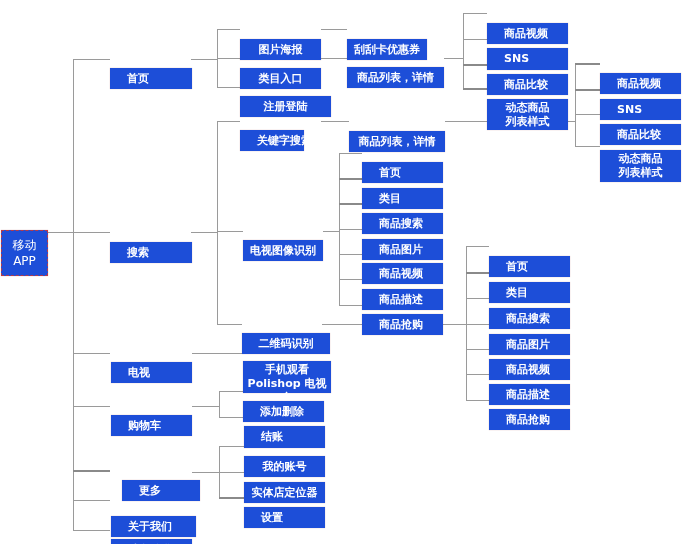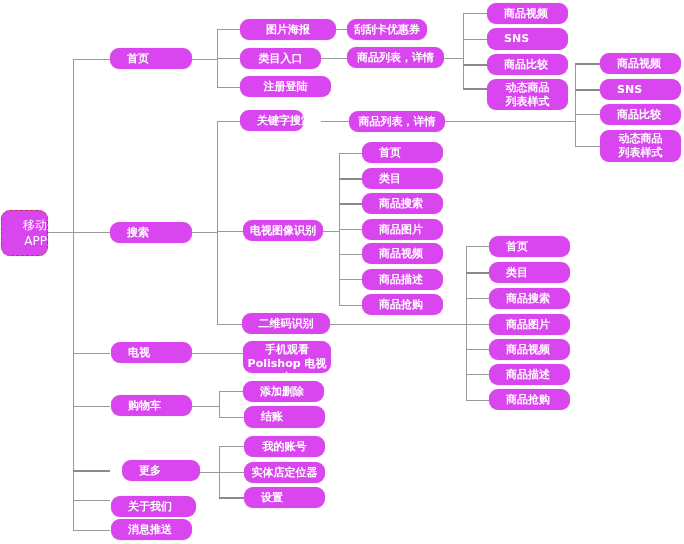--- a/index.html
+++ b/index.html
@@ -1,25 +1,25 @@
 <!DOCTYPE html>
 <html><head>
 <meta charset="utf-8">
 <style>
   html, body { margin: 0; padding: 0; background: #ffffff; }
   body { width: 684px; height: 544px; position: relative; overflow: hidden;
          font-family: "DejaVu Sans", "Liberation Sans", sans-serif; }
-  .node { position: absolute; background: #d946ef; color: #ffffff; border-radius: 9px;
+  .node { position: absolute; background: #1d4ed8; color: #ffffff; border-radius: 0;
           font-size: 11px; font-weight: bold; line-height: 21px; height: 21px;
           padding-left: 17px; box-sizing: border-box; white-space: nowrap;
-          box-shadow: 0 0 1px rgba(160,40,50,0.35); cursor: pointer; }
+          box-shadow: 0 0 1px rgba(160,40,50,0.35); cursor: pointer; margin-top: 20px; }
   .node.center { padding-left: 0; text-align: center; }
   .node.two { height: 31px; line-height: 14px; padding-top: 2px; white-space: pre-line; text-align: center; padding-left: 0; }
   .node.root { font-weight: normal; font-size: 12px; line-height: 16px; padding: 6px 0 0 0;
-               text-align: right; white-space: pre-line; border: 1px dashed #b83a47; }
+               text-align: center; white-space: pre-line; border: 1px dashed #b83a47; }
   .h { position: absolute; height: 1px; background: #9a9a9a; }
   .v { position: absolute; width: 1px; background: #9a9a9a; }
   .h.dk { height: 2px; background: #8a8a8a; }
 </style>
 </head>
 <body>
 
 <div>
 
   <div class="h" style="left:48px;top:232px;width:62px"></div>
@@ -93,21 +93,21 @@
 APP</div>
 
 <div class="node" style="left:110px;top:48px;width:82px">首页</div>
 <div class="node" style="left:110px;top:222px;width:82px">搜索</div>
 <div class="node" style="left:111px;top:342px;width:81px">电视</div>
 <div class="node" style="left:111px;top:395px;width:81px">购物车</div>
 <div class="node" style="left:122px;top:460px;width:78px">更多</div>
 <div class="node" style="left:111px;top:496px;width:85px">关于我们</div>
 <div class="node" style="left:111px;top:519px;width:81px">消息推送</div>
 
-<div class="node center" style="left:240px;top:19px;width:96px">图片海报</div>
+<div class="node center" style="left:240px;top:19px;width:81px">图片海报</div>
 <div class="node center" style="left:240px;top:48px;width:81px">类目入口</div>
 <div class="node center" style="left:240px;top:76px;width:91px">注册登陆</div>
 <div class="node center" style="left:347px;top:19px;width:80px">刮刮卡优惠券</div>
 <div class="node center" style="left:347px;top:47px;width:97px">商品列表，详情</div>
 <div class="node" style="left:487px;top:3px;width:81px">商品视频</div>
 <div class="node" style="left:487px;top:28px;width:81px;height:22px">SNS</div>
 <div class="node" style="left:487px;top:54px;width:81px">商品比较</div>
 <div class="node two" style="left:487px;top:79px;width:81px">动态商品
 列表样式</div>
 

